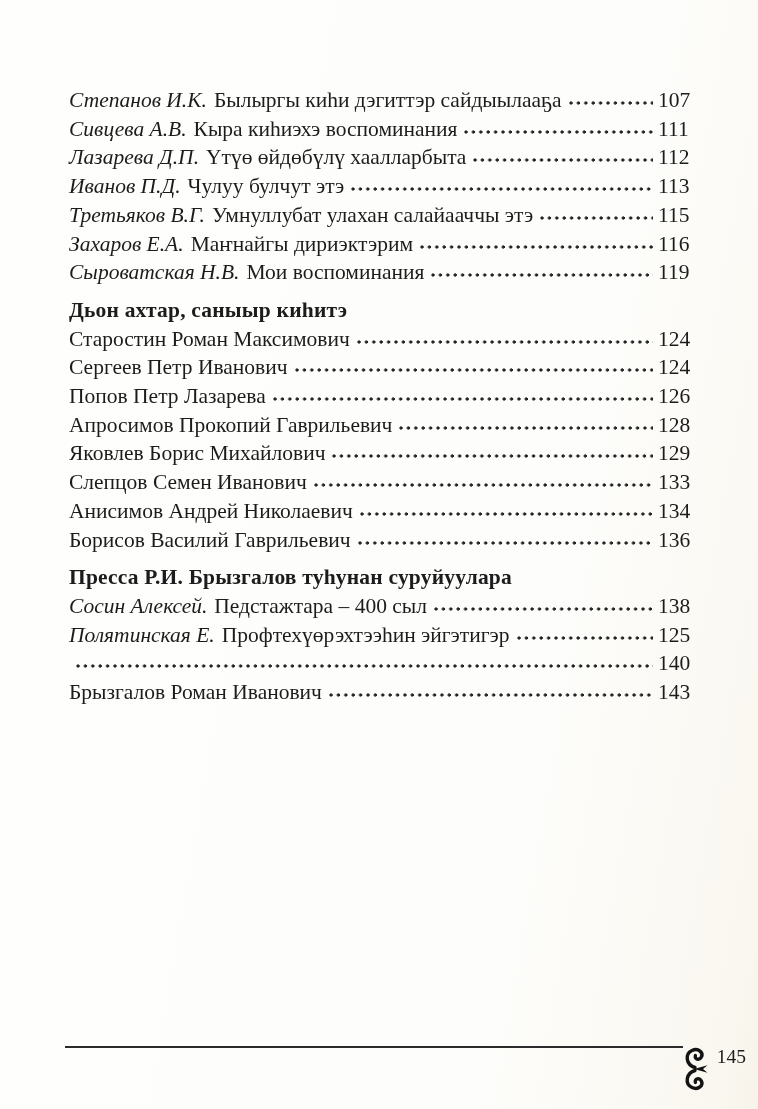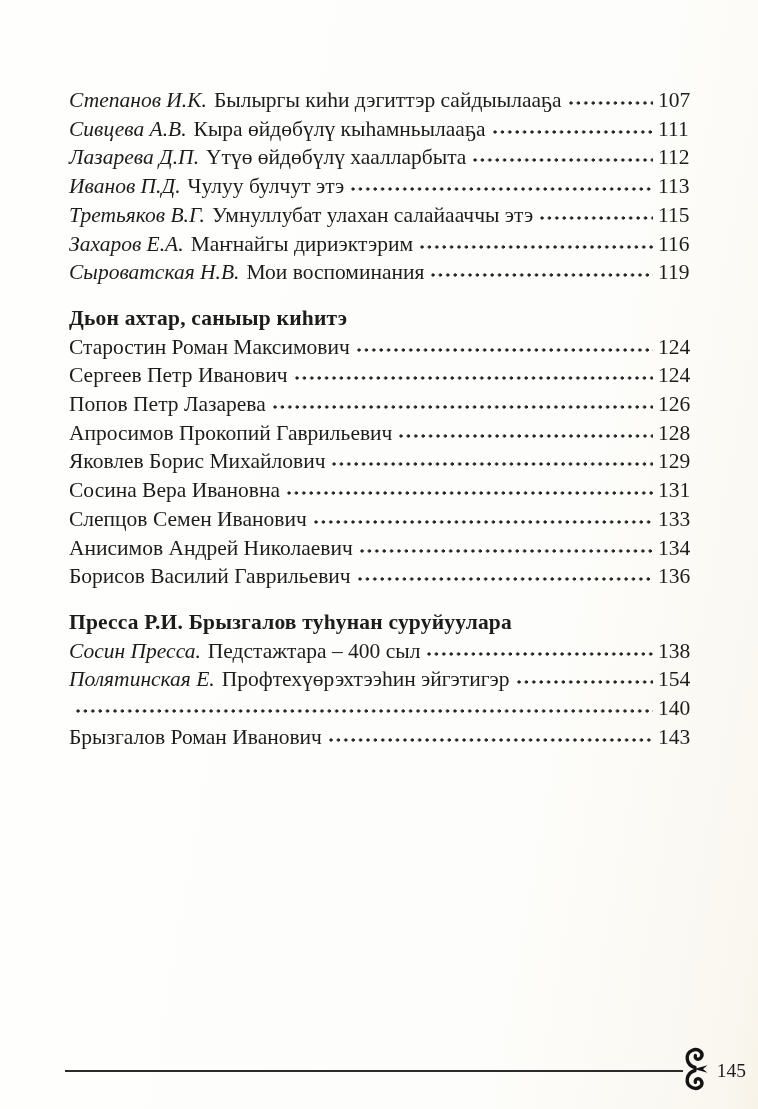--- a/index.html
+++ b/index.html
@@ -6,21 +6,21 @@
   .page {
     position:relative;
     width:758px; height:1109px;
     margin:0 auto;
     background:linear-gradient(100deg,#fefefd 0%,#fdfdfb 70%,#faf7f0 96%,#f7f3e8 100%);
     font-family:"Liberation Serif","DejaVu Serif",serif;
     color:#1c1c1c;
     overflow:hidden;
   }
   .toc { position:absolute; left:69px; right:64px; top:86px; }
-  .toc-section + .toc-section { margin-top:17px; }
+  .toc-section + .toc-section { margin-top:9px; }
   .section-header {
     font-size:21.5px; line-height:28.7px; font-weight:bold; margin:0;
     letter-spacing:0.2px;
   }
   .row {
     display:flex; align-items:baseline;
     font-size:21.5px; line-height:28.7px;
     white-space:nowrap;
   }
   .author { font-style:italic; }
@@ -32,21 +32,21 @@
     margin:0 5px 0 7px;
     background-image:radial-gradient(circle at 2px 3px,#242424 1.35px,rgba(0,0,0,0) 1.9px);
     background-size:7.4px 5px;
     background-repeat:repeat-x;
     background-position:left bottom;
     transform:translateY(-2px);
   }
   .pagenum { min-width:36px; text-align:left; }
   .footer {
     position:absolute; left:65px; right:12px; top:1046px; height:50px;
-    display:flex; align-items:center;
+    display:flex; align-items:flex-start;
   }
   .footer-rule { flex:1 1 auto; height:2px; background:#2b2b2b; }
   .fleuron { flex:0 0 auto; margin-left:-1px; }
   .footer-pagenum {
     flex:0 0 auto; margin-left:8px;
     font-size:19.5px; color:#1c1c1c;
   }
 </style>
 </head>
 <body>
@@ -56,21 +56,21 @@
 
     <section class="toc-section">
       <div class="row">
         <span class="author">Степанов И.К.</span>
           <span class="title">Былыргы киһи дэгиттэр сайдыылааҕа</span>
           <span class="leader"></span>
           <span class="pagenum">107</span>
       </div>
       <div class="row">
         <span class="author">Сивцева А.В.</span>
-          <span class="title">Кыра өйдөбүлү кыһамньылааҕа</span>
+          <span class="title">Кыра киһиэхэ воспоминания</span>
           <span class="leader"></span>
           <span class="pagenum">111</span>
       </div>
       <div class="row">
         <span class="author">Лазарева Д.П.</span>
           <span class="title">Үтүө өйдөбүлү хаалларбыта</span>
           <span class="leader"></span>
           <span class="pagenum">112</span>
       </div>
       <div class="row">
@@ -126,26 +126,20 @@
           <span class="pagenum">128</span>
       </div>
       <div class="row">
         <span class="author"></span>
           <span class="title">Яковлев Борис Михайлович</span>
           <span class="leader"></span>
           <span class="pagenum">129</span>
       </div>
       <div class="row">
         <span class="author"></span>
-          <span class="title">Сосина Вера Ивановна</span>
-          <span class="leader"></span>
-          <span class="pagenum">131</span>
-      </div>
-      <div class="row">
-        <span class="author"></span>
           <span class="title">Слепцов Семен Иванович</span>
           <span class="leader"></span>
           <span class="pagenum">133</span>
       </div>
       <div class="row">
         <span class="author"></span>
           <span class="title">Анисимов Андрей Николаевич</span>
           <span class="leader"></span>
           <span class="pagenum">134</span>
       </div>
@@ -153,30 +147,30 @@
         <span class="author"></span>
           <span class="title">Борисов Василий Гаврильевич</span>
           <span class="leader"></span>
           <span class="pagenum">136</span>
       </div>
     </section>
 
     <section class="toc-section">
       <h2 class="section-header">Пресса Р.И. Брызгалов туһунан суруйуулара</h2>
       <div class="row">
-        <span class="author">Сосин Пресса.</span>
+        <span class="author">Сосин Алексей.</span>
           <span class="title">Педстажтара – 400 сыл</span>
           <span class="leader"></span>
           <span class="pagenum">138</span>
       </div>
       <div class="row">
         <span class="author">Полятинская Е.</span>
           <span class="title">Профтехүөрэхтээһин эйгэтигэр</span>
           <span class="leader"></span>
-          <span class="pagenum">154</span>
+          <span class="pagenum">125</span>
       </div>
       <div class="row">
         <span class="author"></span>
           <span class="leader"></span>
           <span class="pagenum">140</span>
       </div>
       <div class="row">
         <span class="author"></span>
           <span class="title">Брызгалов Роман Иванович</span>
           <span class="leader"></span>

